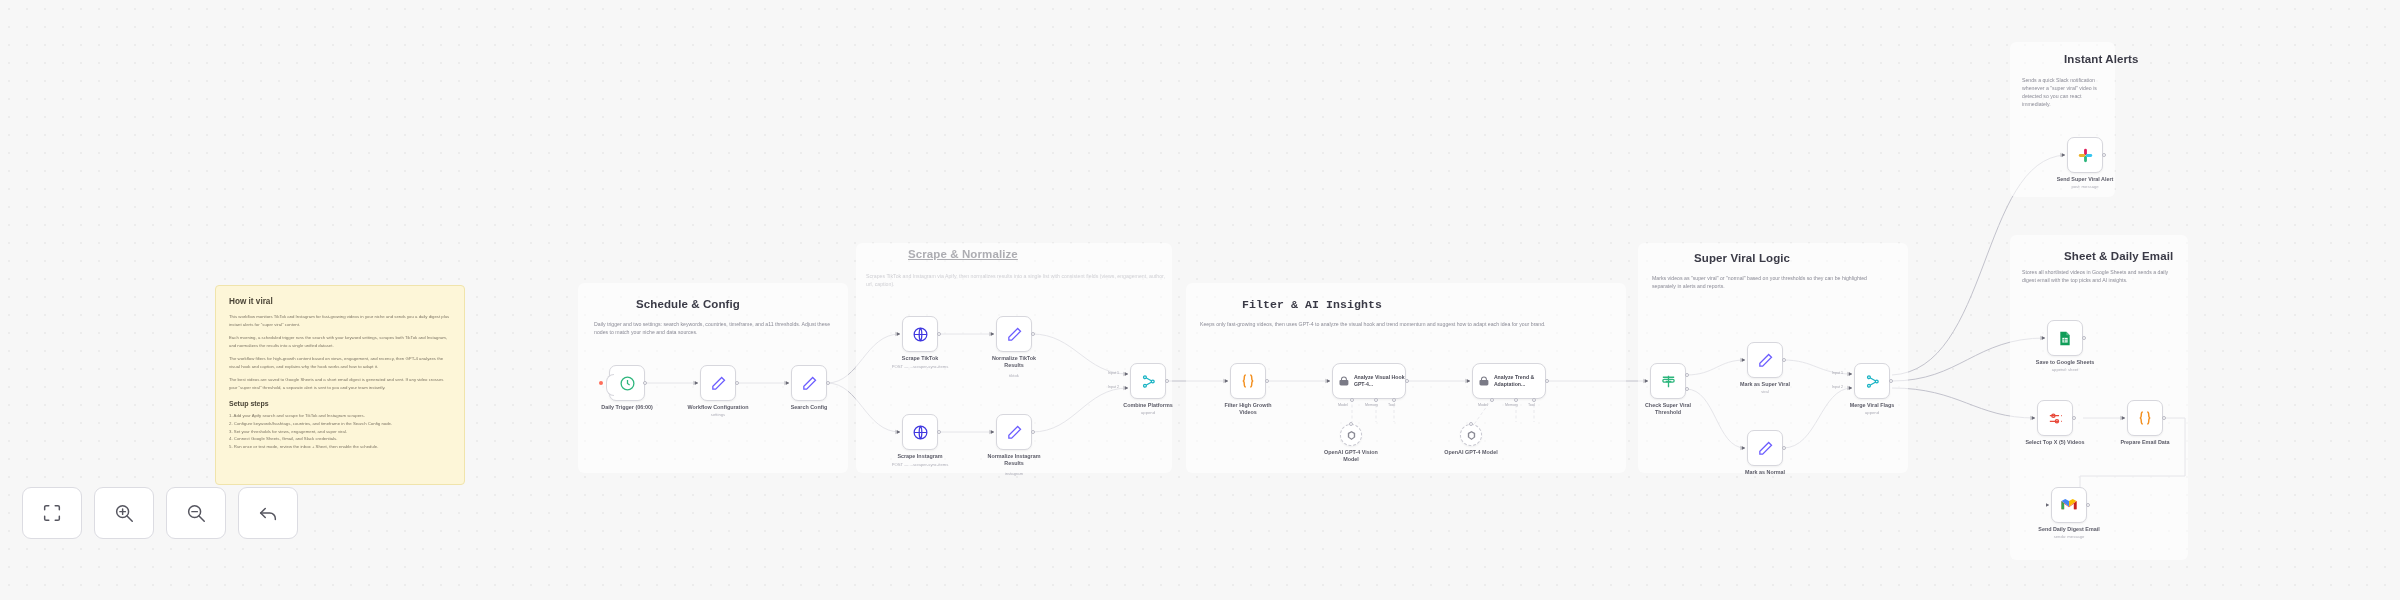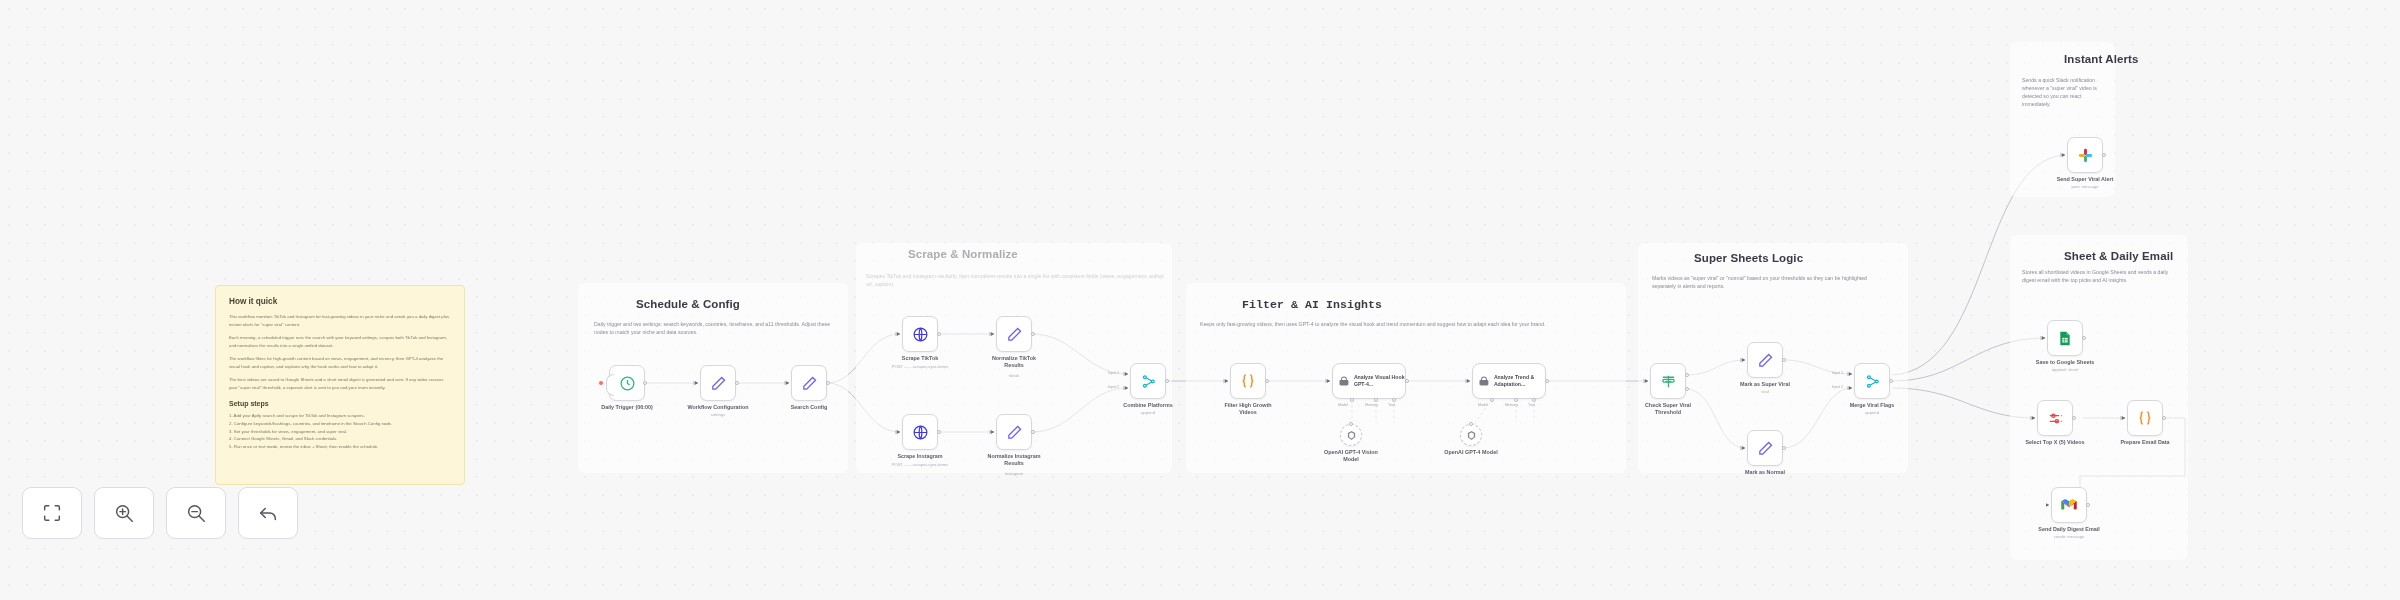--- a/index.html
+++ b/index.html
@@ -180,45 +180,45 @@
     </g>
 
     <g stroke="#c9c9d2" stroke-width="1" fill="none" stroke-dasharray="3 2.5">
       <path d="M1352,399 L1352,422 M1376,399 L1376,422 M1394,399 L1394,422"></path>
       <path d="M1492,399 L1470,430"></path>
       <path d="M1516,399 L1516,422 M1534,399 L1534,422"></path>
     </g>
   </svg>
 
   <div class="section" style="left:578px;top:283px;width:270px;height:190px;"></div>
-  <div class="section-title" style="left:866px;top:248px;">Scrape &amp; Normalize</div>
+  <div class="section-title" style="left:866px;top:248px;text-decoration:underline;">Scrape &amp; Normalize</div>
   <div class="section-desc" style="left:866px;top:272px;width:300px;">Scrapes TikTok and Instagram via Apify, then normalizes results into a single list with consistent fields (views, engagement, author, url, caption).</div>
   <div class="section" style="left:856px;top:243px;width:316px;height:230px;"></div>
 
   <div class="section-title" style="left:594px;top:298px;">Schedule &amp; Config</div>
   <div class="section-desc" style="left:594px;top:320px;width:244px;">Daily trigger and two settings: search keywords, countries, timeframe, and a11 thresholds. Adjust these nodes to match your niche and data sources.</div>
 
   <div class="section" style="left:1186px;top:283px;width:440px;height:190px;"></div>
   <div class="section-title" style="left:1200px;top:298px;font-family:Liberation Mono, monospace;">Filter &amp; AI Insights</div>
   <div class="section-desc" style="left:1200px;top:320px;width:414px;">Keeps only fast-growing videos, then uses GPT-4 to analyze the visual hook and trend momentum and suggest how to adapt each idea for your brand.</div>
 
   <div class="section" style="left:1638px;top:243px;width:270px;height:230px;"></div>
-  <div class="section-title" style="left:1652px;top:252px;">Super Sheets Logic</div>
+  <div class="section-title" style="left:1652px;top:252px;">Super Viral Logic</div>
   <div class="section-desc" style="left:1652px;top:274px;width:240px;">Marks videos as "super viral" or "normal" based on your thresholds so they can be highlighted separately in alerts and reports.</div>
 
   <div class="section" style="left:2010px;top:42px;width:105px;height:155px;"></div>
   <div class="section-title" style="left:2022px;top:53px;">Instant Alerts</div>
   <div class="section-desc" style="left:2022px;top:76px;width:78px;">Sends a quick Slack notification whenever a "super viral" video is detected so you can react immediately.</div>
 
   <div class="section" style="left:2010px;top:235px;width:178px;height:325px;"></div>
   <div class="section-title" style="left:2022px;top:250px;">Sheet &amp; Daily Email</div>
   <div class="section-desc" style="left:2022px;top:268px;width:156px;">Stores all shortlisted videos in Google Sheets and sends a daily digest email with the top picks and AI insights.</div>
 
   <div id="sticky">
-    <h3>How it quick</h3>
+    <h3>How it viral</h3>
     <p>This workflow monitors TikTok and Instagram for fast-growing videos in your niche and sends you a daily digest plus instant alerts for "super viral" content.</p>
     <p>Each morning, a scheduled trigger runs the search with your keyword settings, scrapes both TikTok and Instagram, and normalizes the results into a single unified dataset.</p>
     <p>The workflow filters for high-growth content based on views, engagement, and recency, then GPT-4 analyzes the visual hook and caption, and explains why the hook works and how to adapt it.</p>
     <p>The best videos are saved to Google Sheets and a short email digest is generated and sent. If any video crosses your "super viral" threshold, a separate alert is sent to you and your team instantly.</p>
     <h4>Setup steps</h4>
     <ul>
       <li>1. Add your Apify search and scrape for TikTok and Instagram scrapers.</li>
       <li>2. Configure keywords/hashtags, countries, and timeframe in the Search Config node.</li>
       <li>3. Set your thresholds for views, engagement, and super viral.</li>
       <li>4. Connect Google Sheets, Gmail, and Slack credentials.</li>

